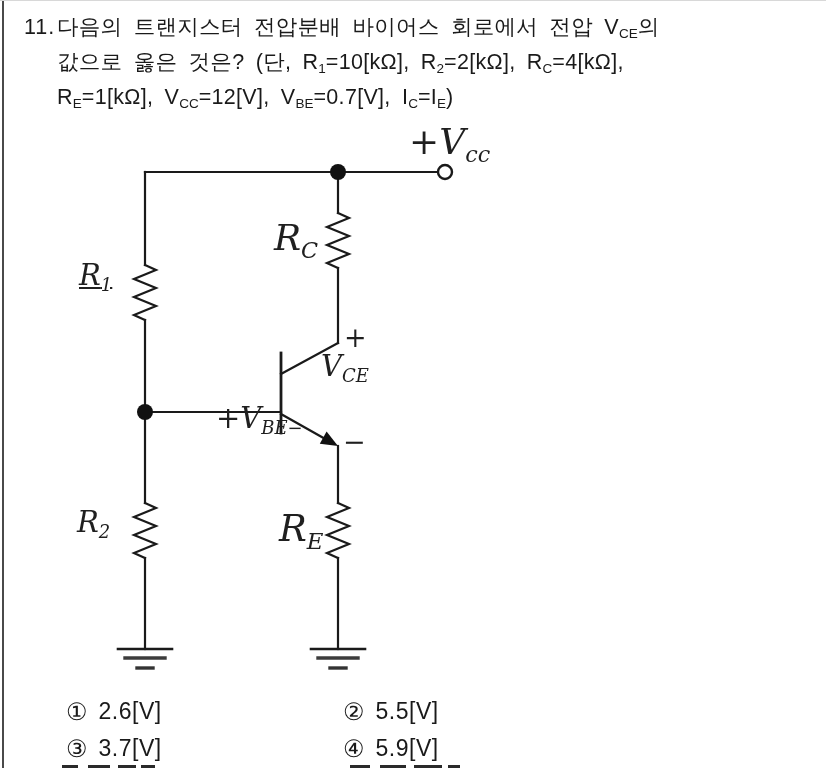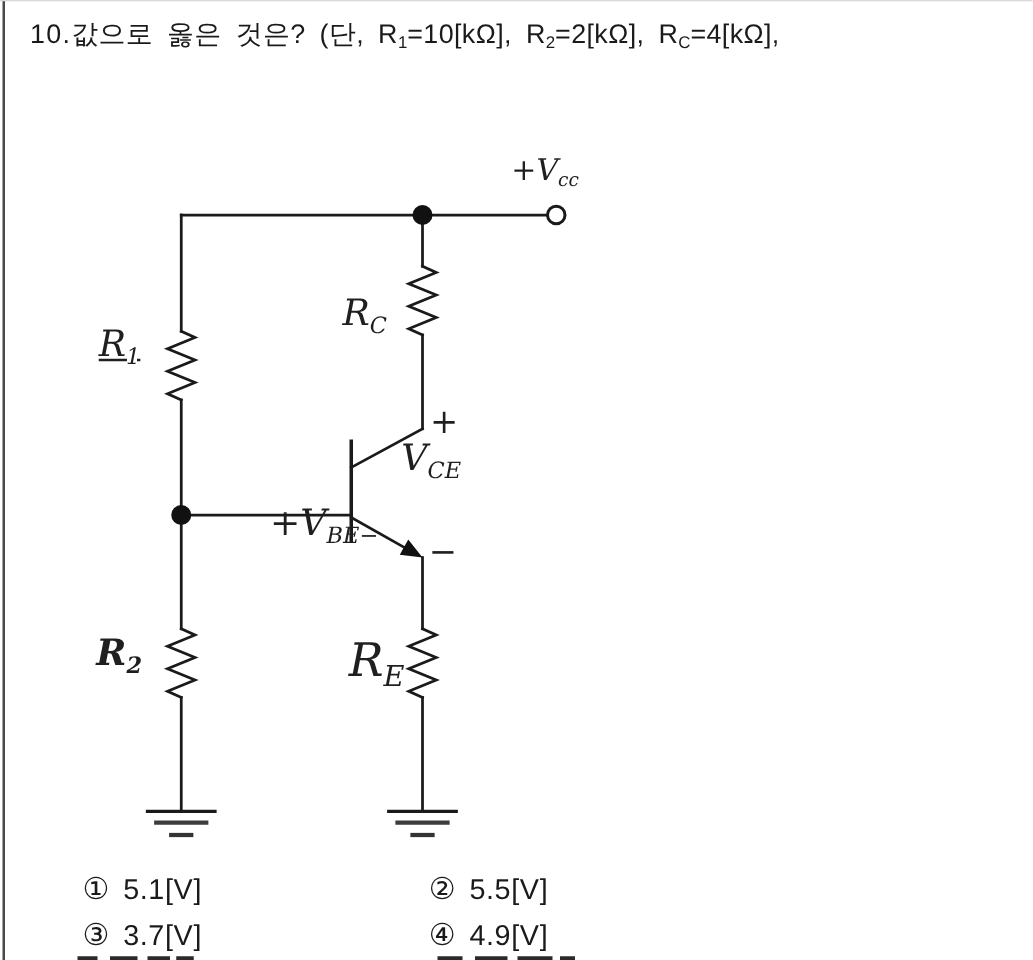--- a/index.html
+++ b/index.html
@@ -35,23 +35,25 @@
   
   .cut{position:absolute;bottom:0;height:3px;background:#2a2a2a;}
 </style>
 </head>
 <body>
 
 <div class="left-border"></div>
 <div class="top-edge"></div>
 
 <div class="question">
-  <span class="qnum">10.</span>
+  <span class="qnum">11.</span>
   <div class="qlines">
+    <div>다음의 트랜지스터 전압분배 바이어스 회로에서 전압 V<sub>CE</sub>의</div>
     <div>값으로 옳은 것은? (단, R<sub>1</sub>=10[kΩ], R<sub>2</sub>=2[kΩ], R<sub>C</sub>=4[kΩ],</div>
+    <div>R<sub>E</sub>=1[kΩ], V<sub>CC</sub>=12[V], V<sub>BE</sub>=0.7[V], I<sub>C</sub>=I<sub>E</sub>)</div>
   </div>
 </div>
 
 <svg class="circuit-svg" viewBox="0 0 826 768" xmlns="http://www.w3.org/2000/svg">
   <g stroke="#1a1a1a" stroke-width="2.2" fill="none" stroke-linecap="square">
 
     <path d="M145,172 H438"></path>
 
     <path d="M145,172 V265"></path>
     <path d="M145,265 l11,5 l-22,9 l22,9 l-22,9 l22,9 l-22,9 l11,5"></path>
@@ -82,53 +84,53 @@
       <path d="M330,668 H346" stroke-width="3.4" stroke="#333333"></path>
     </g>
   </g>
 
   <circle cx="338" cy="172" r="8" fill="#111111"></circle>
   <circle cx="145" cy="412" r="8" fill="#111111"></circle>
   <circle cx="445" cy="172" r="7" fill="#ffffff" stroke="#1a1a1a" stroke-width="2.4"></circle>
   <polygon points="338,446 319.8,443.8 326.6,431.6" fill="#111111"></polygon>
 </svg>
 
-<span class="clabel" style="left:409px;top:124px;font-size:24px;"><span>+V</span><sub>cc</sub></span>
+<span class="clabel" style="left:409px;top:124px;font-size:36px;"><span>+V</span><sub>cc</sub></span>
 
-<span class="clabel" style="left:274px;top:236px;font-size:29px;"><span>R</span><sub>C</sub></span>
+<span class="clabel" style="left:274px;top:220px;font-size:36px;"><span>R</span><sub>C</sub></span>
 
 <span class="clabel" style="left:79px;top:261px;font-size:29px;text-decoration:underline;"><span>R</span><sub>1</sub></span>
 
 <span class="clabel sign" style="left:344px;top:324px;font-size:27px;">+</span>
 
 <span class="clabel" style="left:321px;top:352px;font-size:29px;"><span>V</span><sub>CE</sub></span>
 
 <span class="clabel" style="left:216px;top:404px;font-size:29px;"><span>+V</span><sub>BE</sub><sub>−</sub></span>
 
 <span class="clabel sign" style="left:343px;top:428px;font-size:27px;">−</span>
 
-<span class="clabel" style="left:77px;top:508px;font-size:29px;font-weight:bold;"><span>R</span><sub>2</sub></span>
+<span class="clabel" style="left:77px;top:508px;font-size:29px;"><span>R</span><sub>2</sub></span>
 
 <span class="clabel" style="left:279px;top:510px;font-size:37px;"><span>R</span><sub>E</sub></span>
 
 <div class="option" style="left:66px;top:698px;">
   <span class="opt-circle">①</span>
-  <span class="opt-label">5.1[V]</span>
+  <span class="opt-label">2.6[V]</span>
 </div>
 <div class="option" style="left:343px;top:698px;">
   <span class="opt-circle">②</span>
   <span class="opt-label">5.5[V]</span>
 </div>
 <div class="option" style="left:66px;top:735px;">
   <span class="opt-circle">③</span>
   <span class="opt-label">3.7[V]</span>
 </div>
 <div class="option" style="left:343px;top:735px;">
   <span class="opt-circle">④</span>
-  <span class="opt-label">4.9[V]</span>
+  <span class="opt-label">5.9[V]</span>
 </div>
 
 <div class="cut" style="left:62px;width:16px;"></div>
 <div class="cut" style="left:88px;width:22px;"></div>
 <div class="cut" style="left:118px;width:18px;"></div>
 <div class="cut" style="left:141px;width:14px;"></div>
 <div class="cut" style="left:350px;width:20px;"></div>
 <div class="cut" style="left:380px;width:26px;"></div>
 <div class="cut" style="left:414px;width:28px;"></div>
 <div class="cut" style="left:448px;width:12px;"></div>

